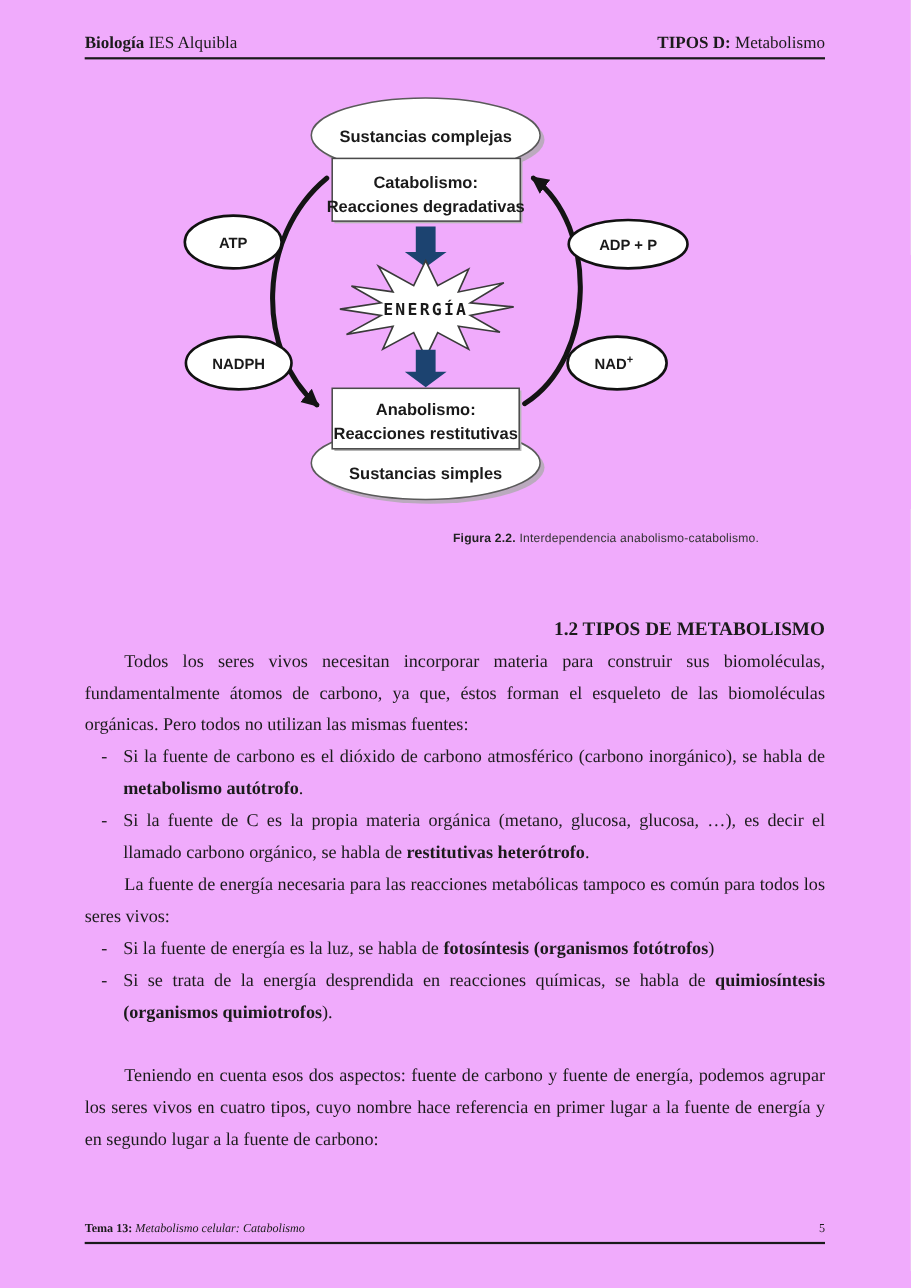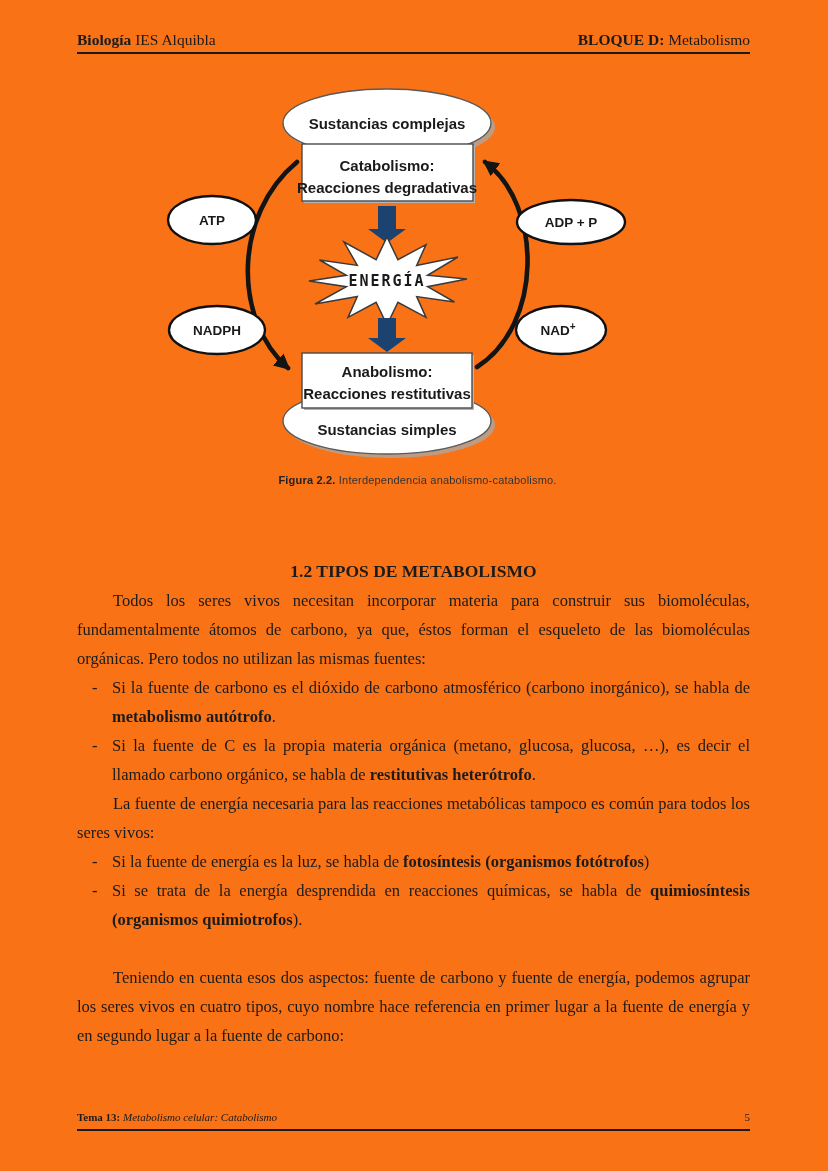--- a/index.html
+++ b/index.html
@@ -1,51 +1,51 @@
 <!DOCTYPE html>
 <html><head>
 <meta charset="utf-8">
 <style>
   html,body{margin:0;padding:0;background:#e8e8e8;}
   .page{
     position:relative;
     width:828px;height:1171px;
     margin:0 auto;
-    background:#f97316;
+    background:#f0abfc;
     font-family:"Liberation Serif", serif;
     color:#1b1b1b;
     overflow:hidden;
   }
   
   .header{
     position:absolute;top:31px;left:77px;right:78px;
     display:flex;justify-content:space-between;
     font-size:15.5px;line-height:18px;
     border-bottom:2px solid #1a1a1a;
     padding-bottom:3px;
   }
   .header b{font-weight:bold;}
   
   .figure{position:absolute;top:85px;left:145px;width:545px;}
   .figure svg{display:block;}
   .fig-label{font-family:"Liberation Sans", sans-serif;font-weight:bold;fill:#1a1a1a;}
   .fig-caption{
-    margin-top:14px;text-align:center;
+    margin-top:24px;text-align:right;
     font-family:"Liberation Sans", sans-serif;
     font-size:11px;color:#333333;letter-spacing:0.2px;
   }
   .fig-caption b{font-weight:bold;color:#222222;}
   
   .content{
     position:absolute;top:556px;left:77px;width:673px;
     font-size:16.5px;line-height:29px;text-align:justify;
   }
   .content h2{
     font-size:17.5px;line-height:30px;margin:0;
-    font-weight:bold;text-align:center;
+    font-weight:bold;text-align:right;
   }
   .content p{margin:0;text-indent:36px;}
   .content p.space-before{margin-top:29px;}
   .li{position:relative;padding-left:35px;}
   .li .marker{position:absolute;left:15px;top:0;}
   
   .footer{
     position:absolute;top:1108px;left:77px;right:78px;
     display:flex;justify-content:space-between;align-items:flex-end;
     font-size:11px;line-height:19px;
@@ -55,21 +55,21 @@
   .footer .topic i{font-style:italic;}
   .footer b{font-weight:bold;}
 </style>
 </head>
 <body>
 
 <div class="page">
 
   <div class="header">
     <span><b>Biología</b><span> IES Alquibla</span></span>
-    <span><b>BLOQUE D:</b><span> Metabolismo</span></span>
+    <span><b>TIPOS D:</b><span> Metabolismo</span></span>
   </div>
 
   <div class="figure">
     <svg width="545" height="375" viewBox="0 0 545 375">
       <defs>
         <marker id="ah" markerUnits="userSpaceOnUse" markerWidth="18" markerHeight="18" refX="13" refY="8" orient="auto">
           <path d="M0,0 L16,8 L0,16 Z" fill="#141414"></path>
         </marker>
       </defs>
 

